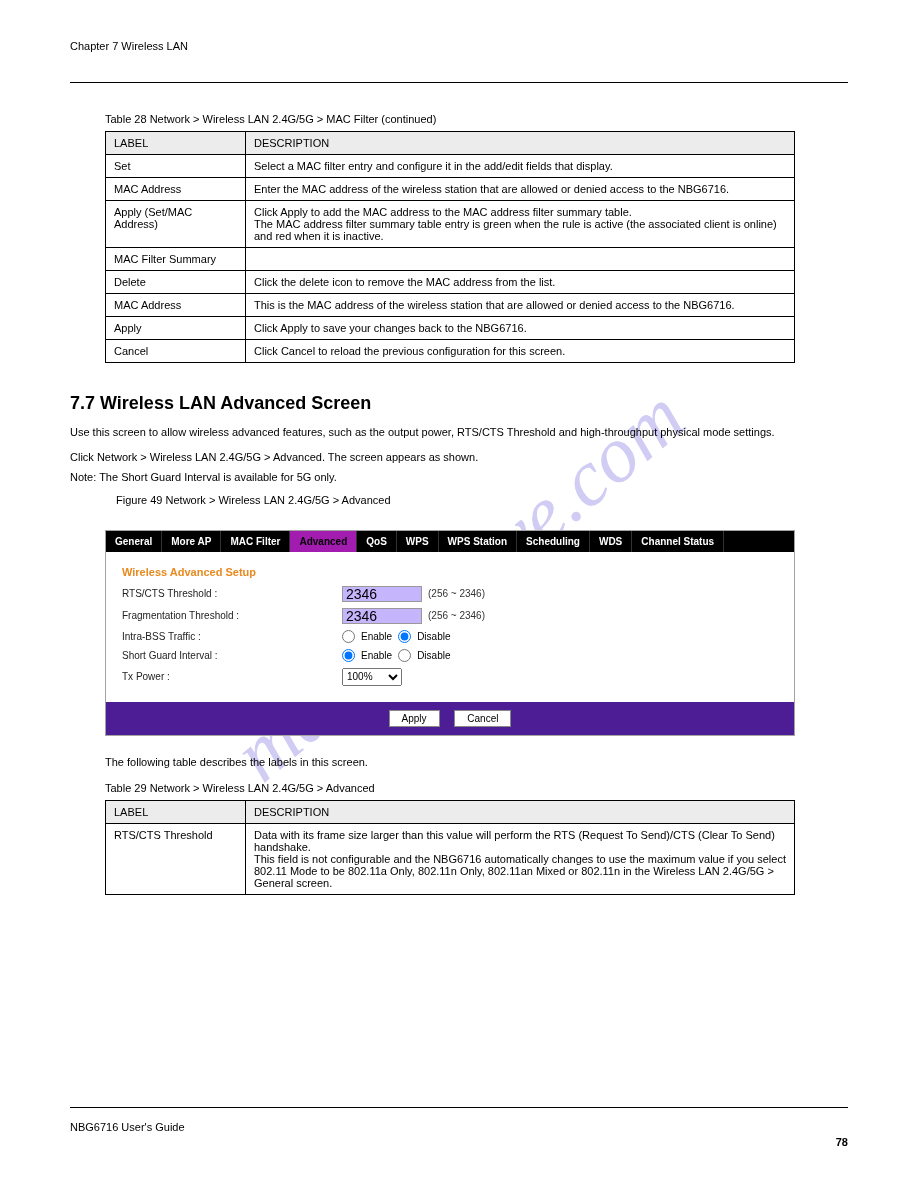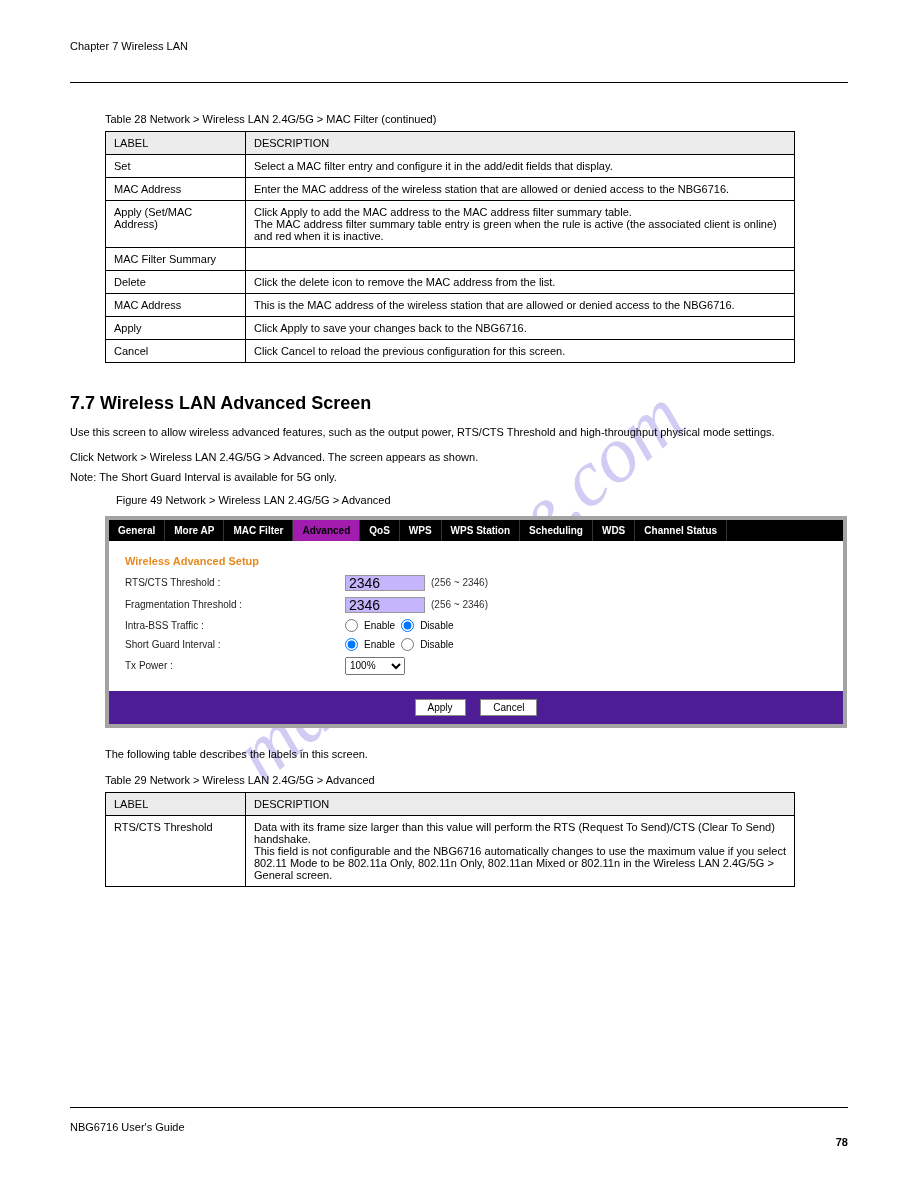--- a/index.html
+++ b/index.html
@@ -92,23 +92,23 @@
     }
     .body-text .note {
       display: block;
       margin-top: 4px;
     }
     .fig-caption {
       font-size: 11px;
       margin: 8px 0 8px 0;
     }
     .screenshot-wrap {
-      width: 742px;
-      margin: 10px 0 18px 35px;
-      border: 4px solid #a3a3a3;
+      width: 690px;
+      margin: 24px 0 18px 35px;
+      border: 1px solid #a3a3a3;
       font-size: 10px;
     }
     .tab-bar {
       background: #000;
       display: flex;
       padding: 0;
     }
     .tab {
       color: #fff;
       font-size: 10px;

